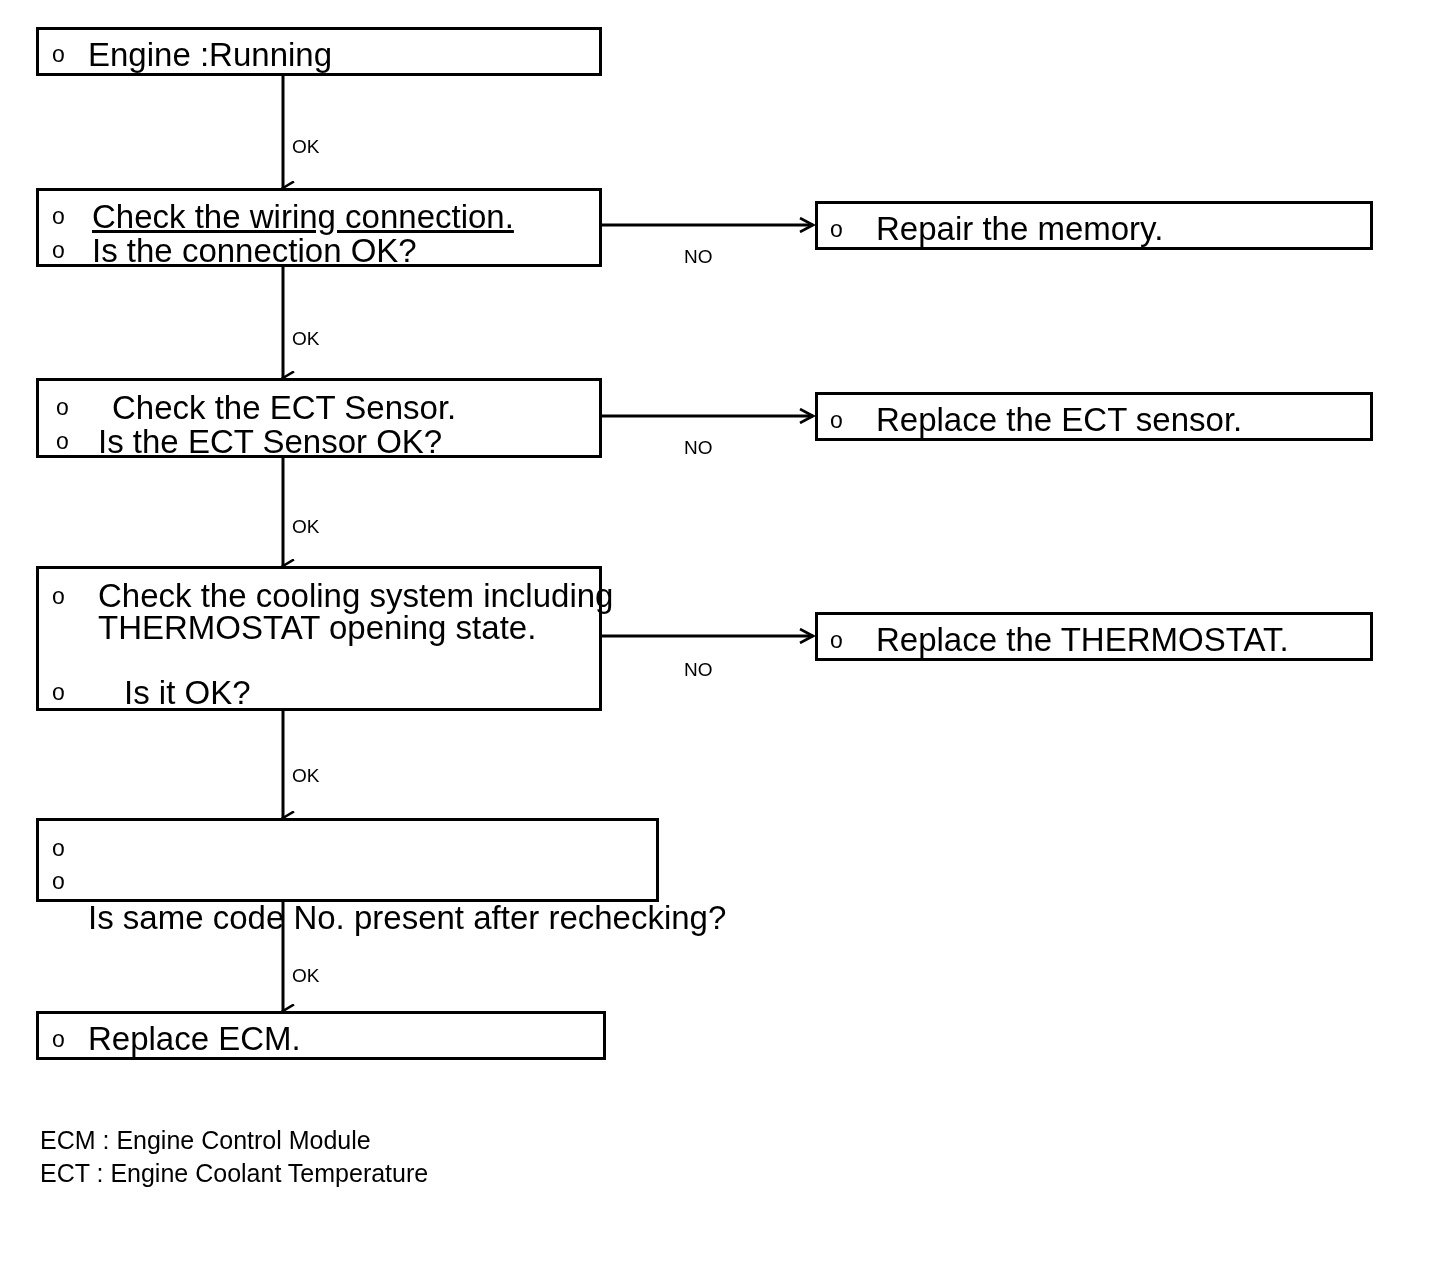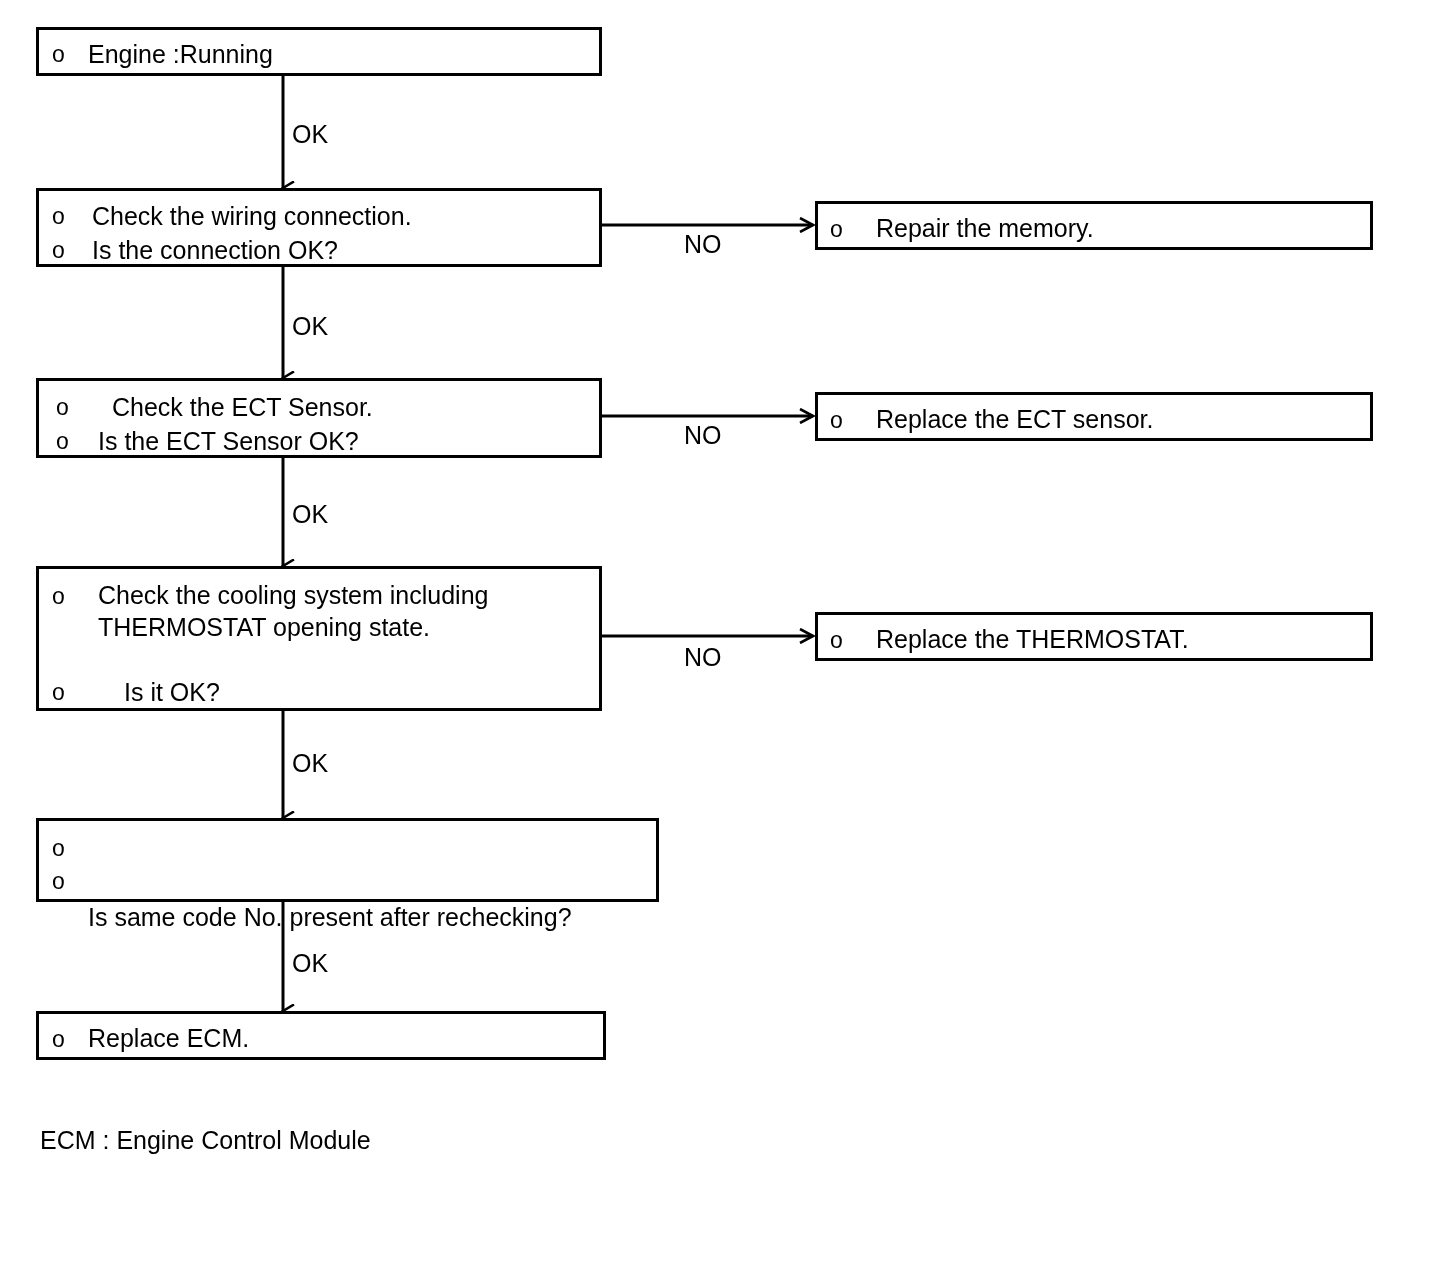--- a/index.html
+++ b/index.html
@@ -24,34 +24,35 @@
   }
   .node-box {
     position: absolute;
     border: 3px solid #000000;
     background: #ffffff;
     box-sizing: border-box;
   }
   .line-row {
     position: absolute;
     white-space: nowrap;
-    font-size: 25px;
+    font-size: 33px;
     line-height: 25px;
     color: #000000;
   }
   .bullet {
     position: absolute;
     font-size: 23px;
     line-height: 23px;
   }
   .edge-label {
     position: absolute;
-    font-size: 25px;
+    font-size: 19px;
     line-height: 25px;
     white-space: nowrap;
+    margin-top: 12px;
   }
   .legend {
     position: absolute;
     font-size: 25px;
     line-height: 33px;
     white-space: nowrap;
   }
   .legend div { white-space: nowrap; }
 </style>
 </head>
@@ -78,21 +79,21 @@
   <line x1="601" y1="636" x2="813" y2="636" stroke="#000" stroke-width="3" marker-end="url(#arrowRight)"></line>
 </svg>
 
 <div class="node-box" style="left:36px; top:27px; width:566px; height:49px;">
   <span class="bullet" style="left:13px; top:13px;">o</span>
   <span class="line-row" style="left:49px; top:12px;">Engine :Running</span>
 </div>
 
 <div class="node-box" style="left:36px; top:188px; width:566px; height:79px;">
   <span class="bullet" style="left:13px; top:14px;">o</span>
-  <span class="line-row" style="left:53px; top:13px;">Check the wiring connection.</span>
+  <span class="line-row" style="left:53px; top:13px;text-decoration:underline;">Check the wiring connection.</span>
   <span class="bullet" style="left:13px; top:48px;">o</span>
   <span class="line-row" style="left:53px; top:47px;">Is the connection OK?</span>
 </div>
 
 <div class="node-box" style="left:815px; top:201px; width:558px; height:49px;">
   <span class="bullet" style="left:12px; top:14px;">o</span>
   <span class="line-row" style="left:58px; top:12px;">Repair the memory.</span>
 </div>
 
 <div class="node-box" style="left:36px; top:378px; width:566px; height:80px;">
@@ -136,13 +137,14 @@
 <span class="edge-label" style="left:292px; top:502px;">OK</span>
 <span class="edge-label" style="left:292px; top:751px;">OK</span>
 <span class="edge-label" style="left:292px; top:951px;">OK</span>
 
 <span class="edge-label" style="left:684px; top:232px;">NO</span>
 <span class="edge-label" style="left:684px; top:423px;">NO</span>
 <span class="edge-label" style="left:684px; top:645px;">NO</span>
 
 <div class="legend" style="left:40px; top:1124px;">
   <div>ECM : Engine Control Module</div>
+  <div>ECT : Engine Coolant Temperature</div>
 </div>
 
 </body></html>

